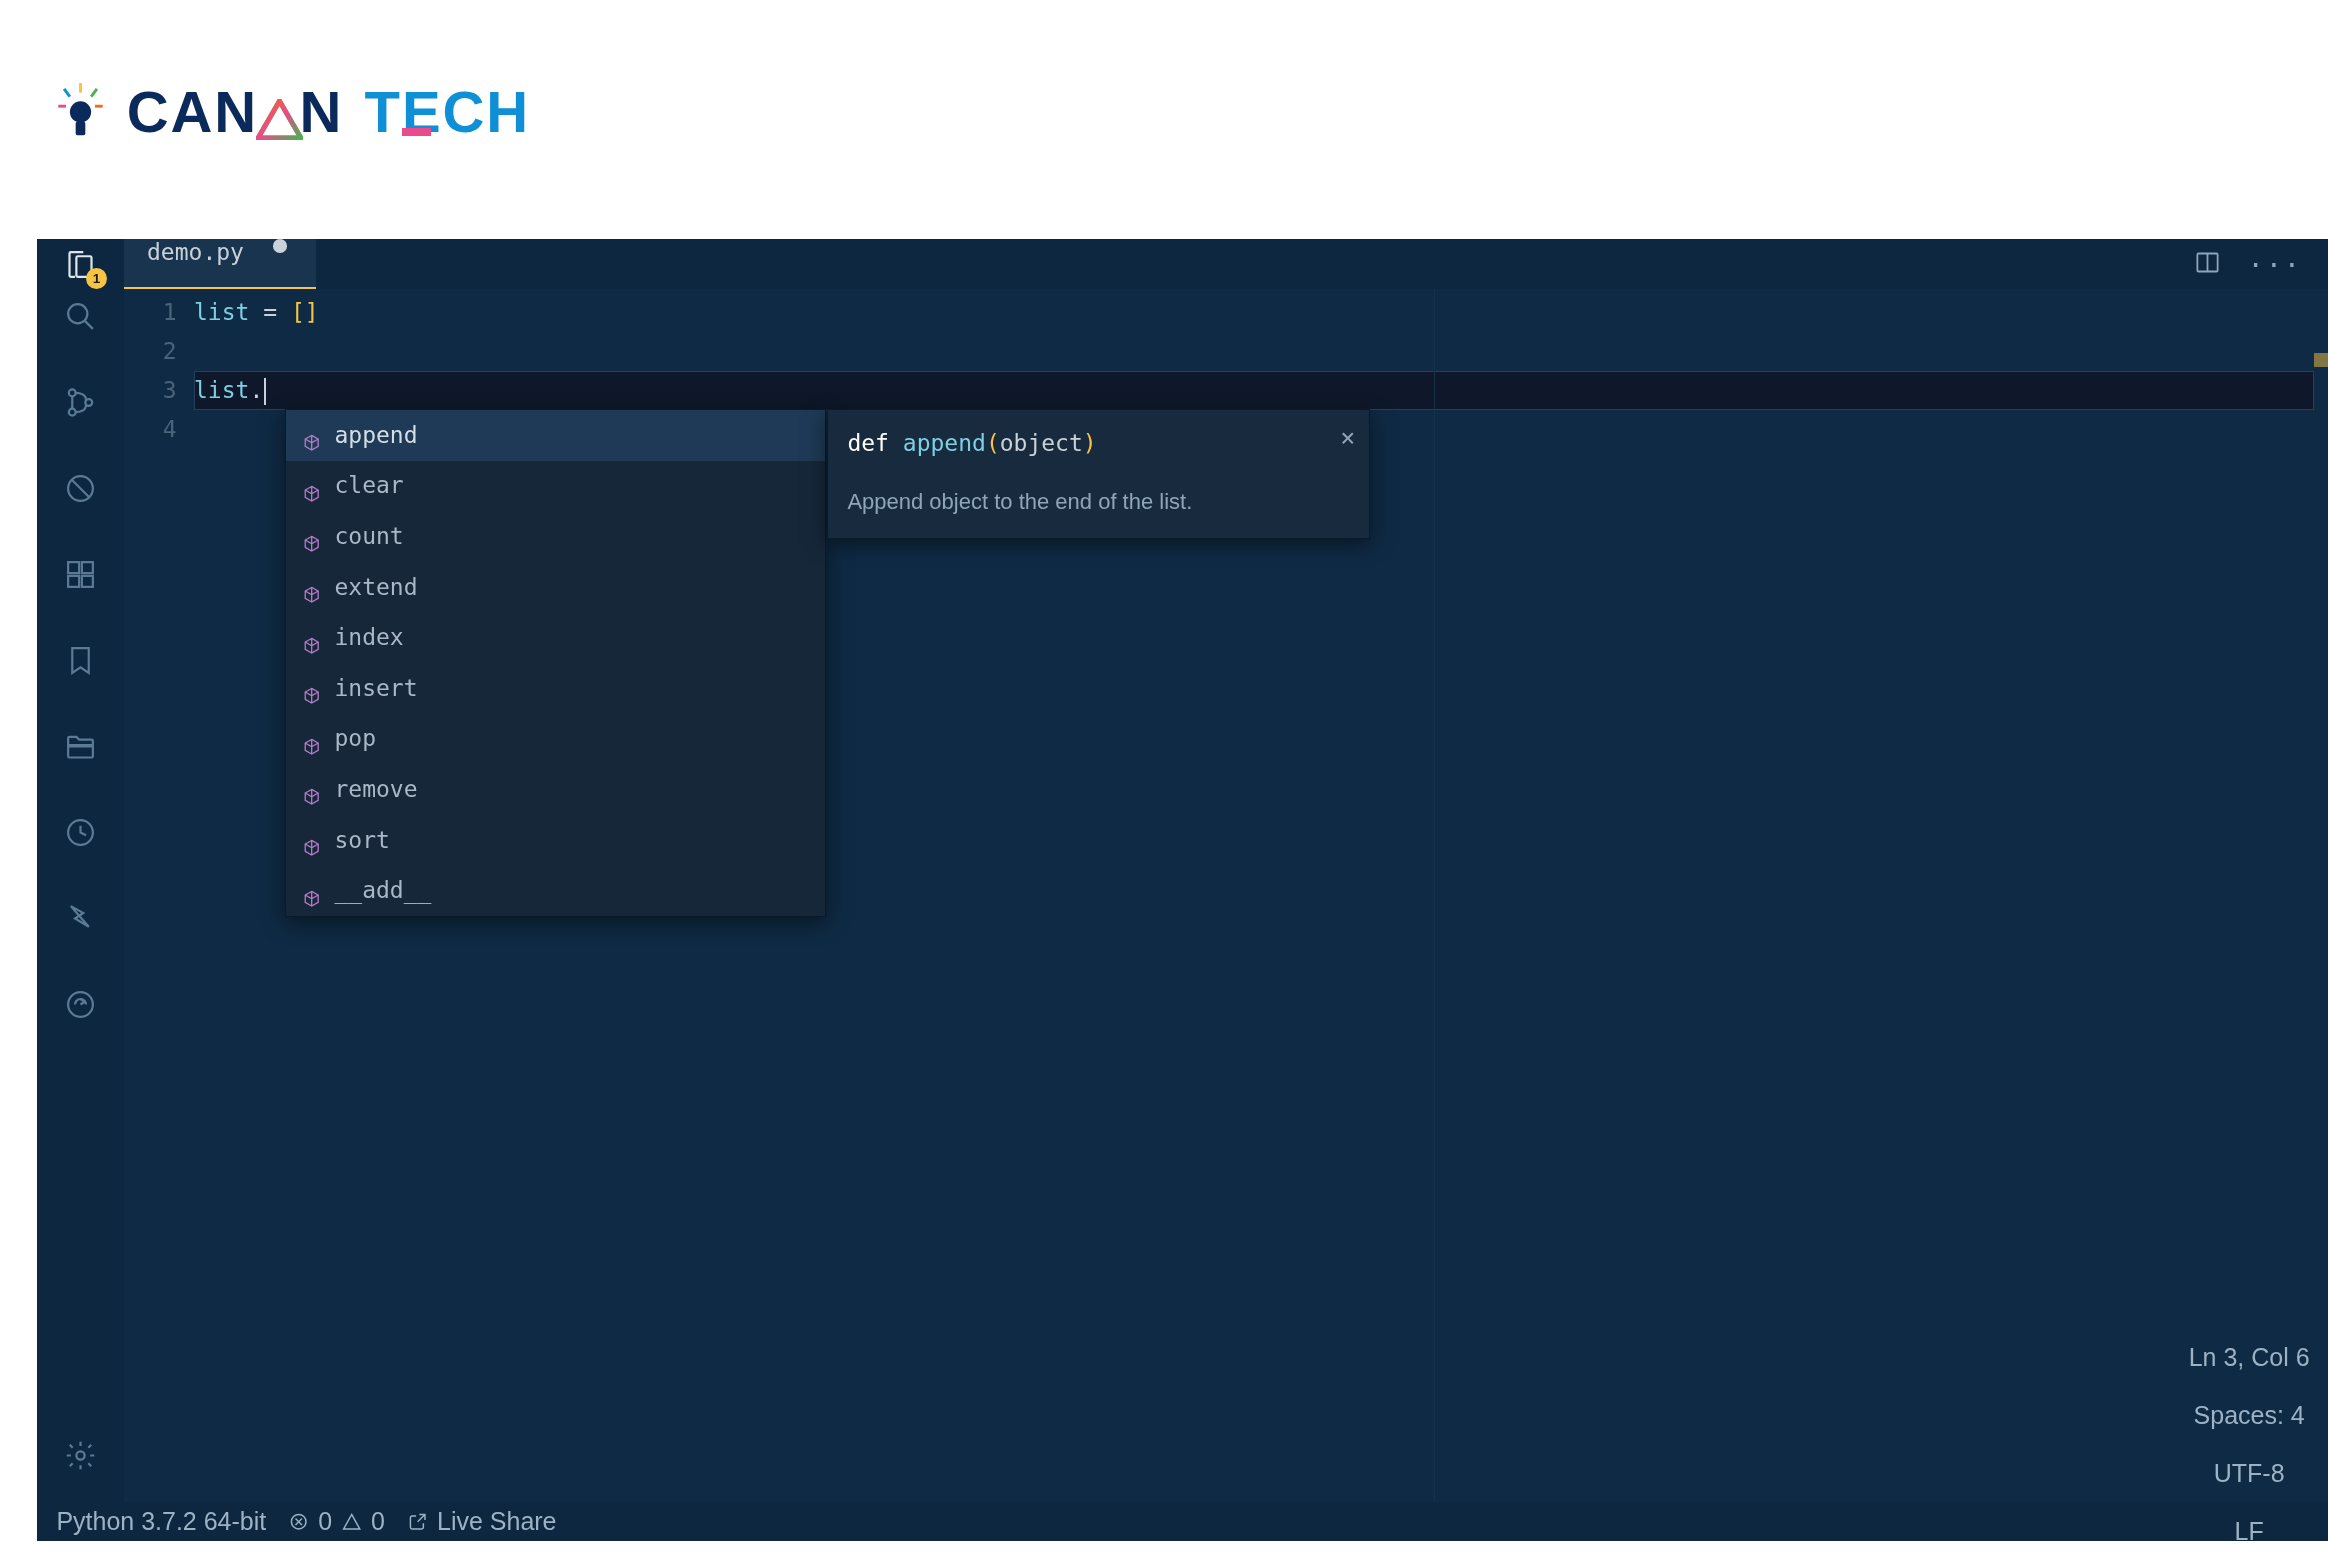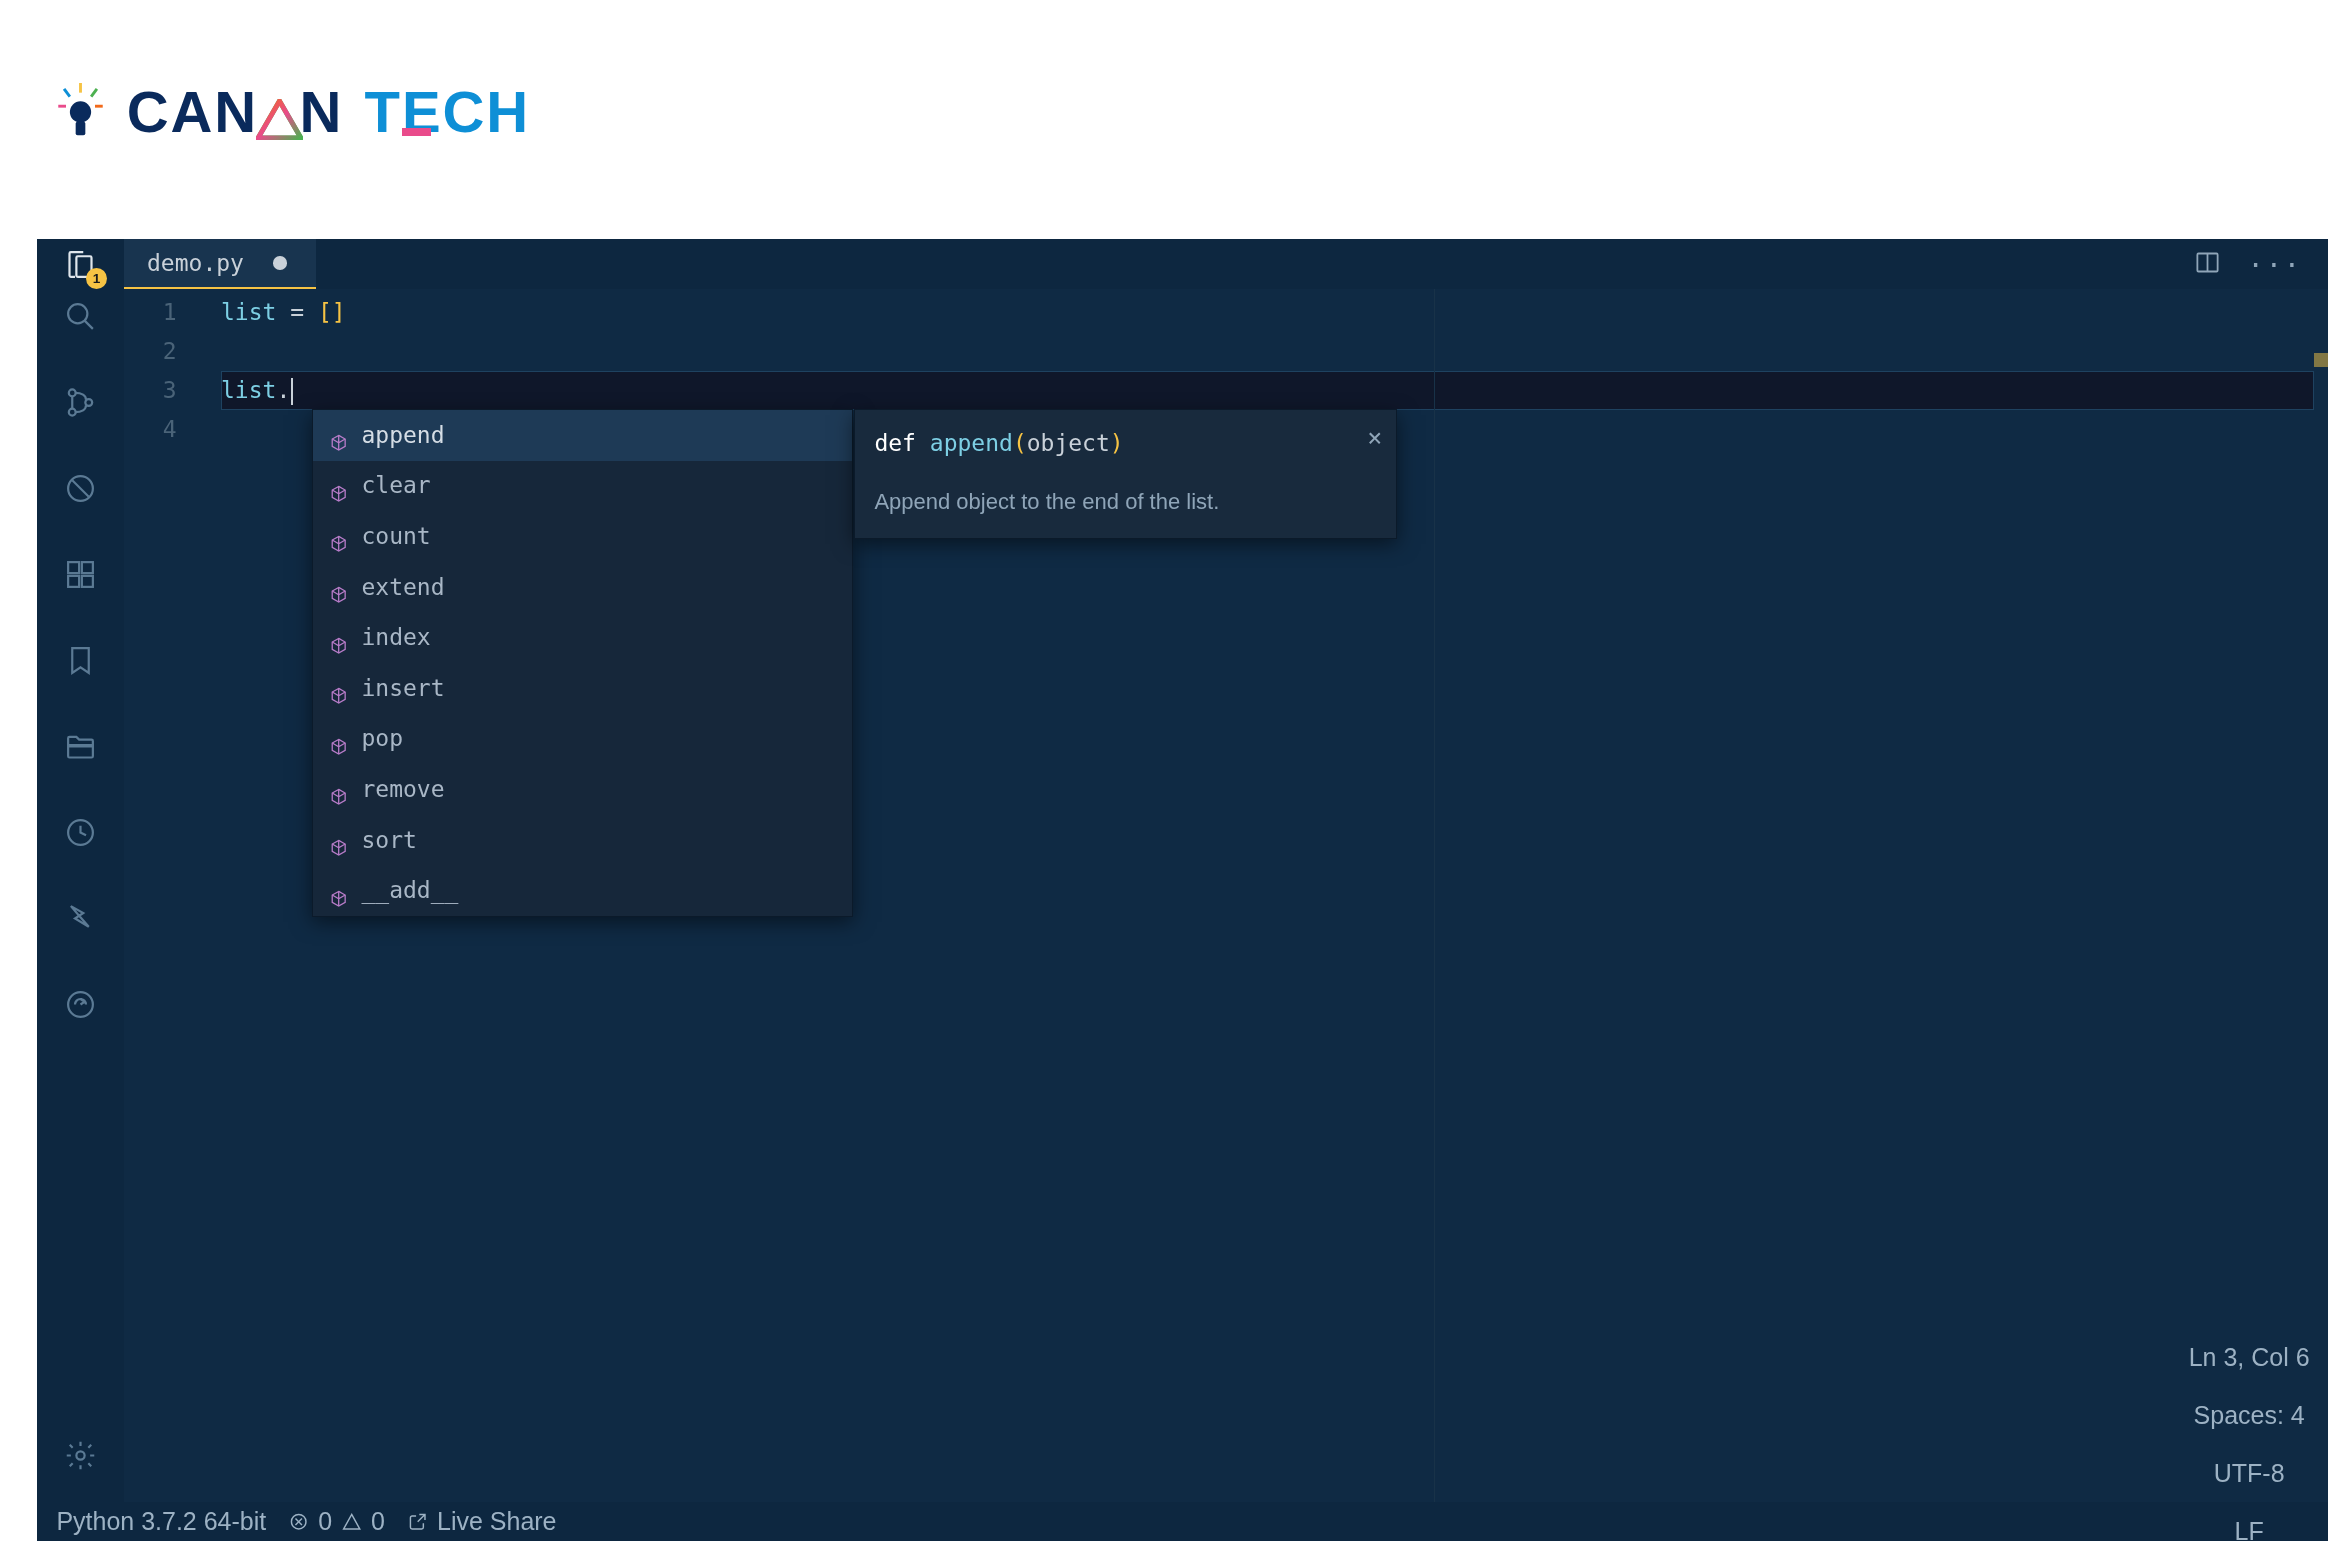--- a/index.html
+++ b/index.html
@@ -18,36 +18,36 @@
   .editor { position:absolute; left:37px; top:239px; width:2292px; height:1302px; background:#0f2a44; color:#c9d1d9; display:flex; flex-direction:column; font-family:"SFMono-Regular",Consolas,monospace; }
 
   
   .top { display:flex; height:50px; background:#0d2740; }
   .activity-icon { width:39px; height:39px; display:flex; align-items:center; justify-content:center; color:#5b7a94; cursor:pointer; }
   .activity-icon svg { width:33px; height:33px; stroke:currentColor; fill:none; stroke-width:1.6; }
   .activity-icon.active { color:#dfe6ec; }
   .badge { position:absolute; left:49px; top:29px; width:21.3px; height:21.3px; border-radius:50%; background:#f6c344; color:#1a1a1a; font-size:13.6px; font-weight:600; display:flex; align-items:center; justify-content:center; font-family:sans-serif; }
 
   .tabs-row { flex:1; display:flex; align-items:stretch; }
-  .tab { display:flex; align-items:center; gap:29px; padding:0 29px 0 23px; background:#18344f; border-bottom:2.9px solid #f6c344; color:#c9d1d9; font-size:23px; cursor:pointer; }
+  .tab { display:flex; gap:29px; padding:0 29px 0 23px; background:#18344f; border-bottom:2.9px solid #f6c344; color:#c9d1d9; font-size:23px; cursor:pointer; }
   .tab-dot { width:13.6px; height:13.6px; border-radius:50%; background:#c9d1d9; }
   .top-right { margin-left:auto; display:flex; align-items:center; gap:27px; padding-right:27px; color:#8fa5b8; }
   .top-right svg{width:27px;height:27px;stroke:currentColor;fill:none;stroke-width:1.6;}
   .ellipsis { font-size:27px; letter-spacing:1.9px; cursor:pointer; }
 
   
   .main { flex:1; display:flex; min-height:0; }
   .activity-bar { width:87px; background:#0d2740; display:flex; flex-direction:column; align-items:center; padding-top:5.8px; gap:47px; }
   .activity-bar .activity-icon:first-child{margin-top:1.9px;}
   .settings-bottom { margin-top:auto; margin-bottom:27px; }
 
   .code-area { flex:1; position:relative; display:flex; }
   .gutter { width:70px; text-align:right; padding-top:3.9px; color:#4a6378; font-size:23px; line-height:39px; }
   .gutter div { padding-right:17.5px; }
-  .code { flex:1; padding-top:3.9px; font-size:23px; line-height:39px; position:relative;margin-left:27px; }
+  .code { flex:1; padding-top:3.9px; font-size:23px; line-height:39px; position:relative; }
   .code-line { height:39px; white-space:pre; }
   .hl-line { background:#0f172a; box-shadow:inset 0 0 0 1px #1e4260; }
   .kw-var { color:#7dcfe4; }
   .punct { color:#c9d1d9; }
   .bracket { color:#f6c344; }
   .cursor { display:inline-block; width:1.9px; height:27px; background:#c9d1d9; vertical-align:middle; margin-left:1px; }
 
   .ruler { position:absolute; top:0; bottom:0; left:1310px; width:1px; background:#183248; }
 
   .minimap { width:15.5px; background:#0f2a44; position:relative; }

